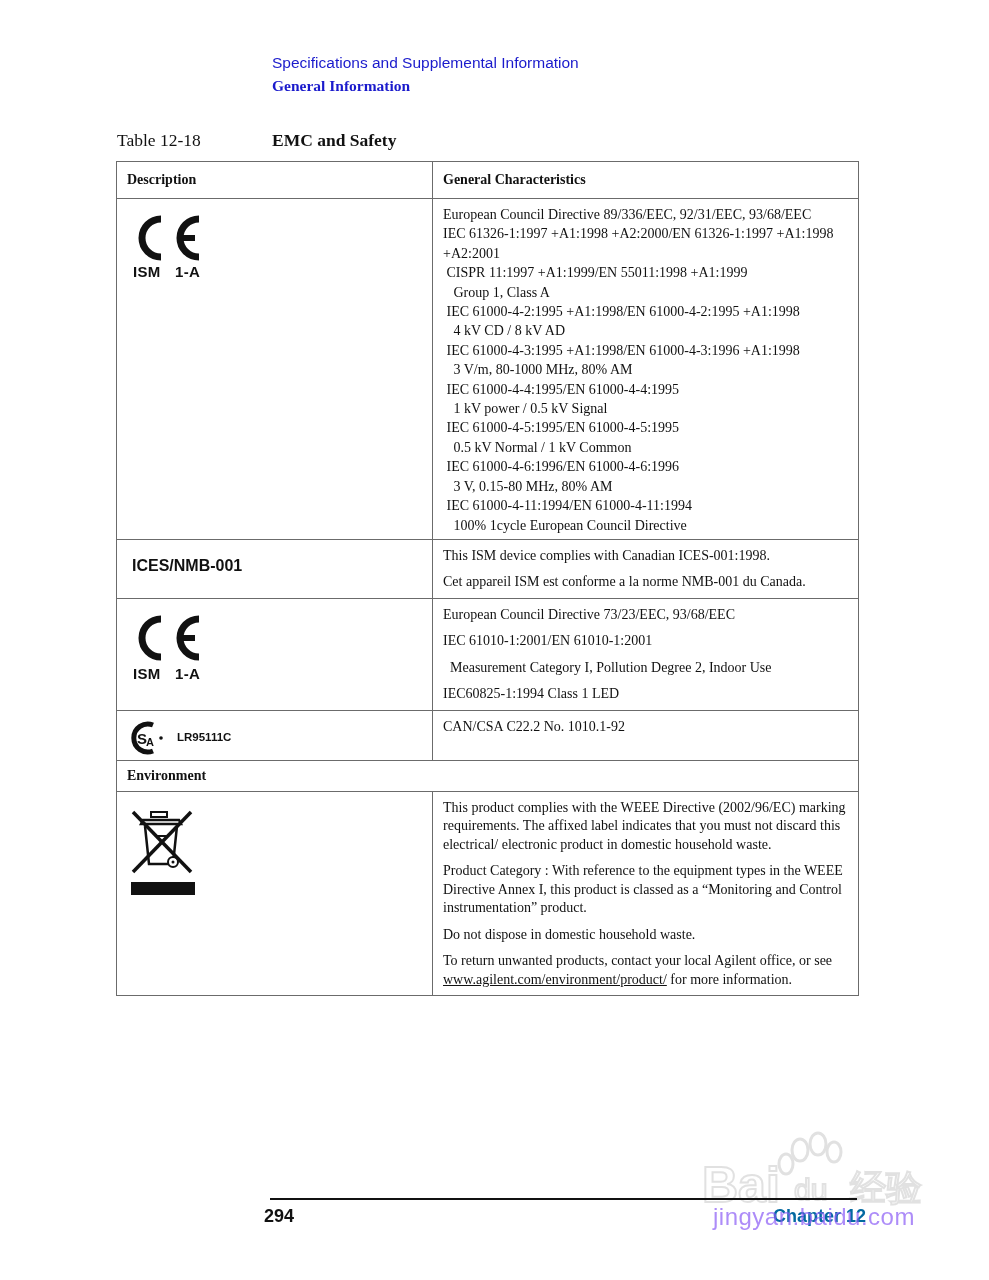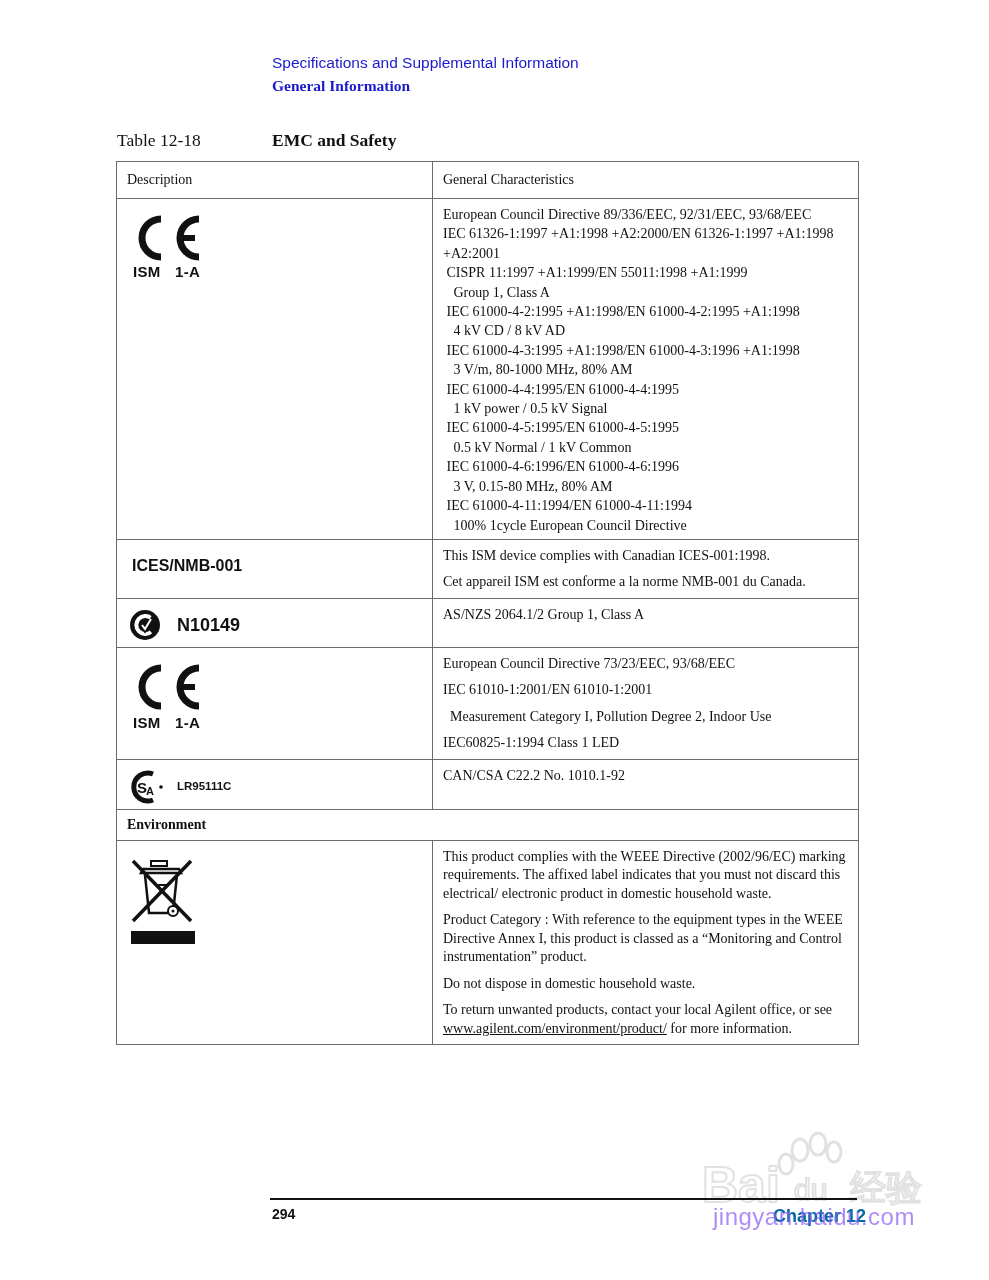--- a/index.html
+++ b/index.html
@@ -4,38 +4,38 @@
   <style>
     html, body { margin: 0; padding: 0; background: #ffffff; }
     body { width: 989px; height: 1280px; position: relative; overflow: hidden; font-family: "Liberation Serif", serif; color: #111; }
     .hdr1 { position: absolute; left: 272px; top: 54px; font-family: Liberation Sans, sans-serif; font-size: 15.5px; color: #1a1acc; }
     .hdr2 { position: absolute; left: 272px; top: 77px; font-family: Liberation Serif, serif; font-size: 15.5px; font-weight: bold; color: #1a1acc; }
     .tcap-num { position: absolute; left: 117px; top: 130px; font-size: 17.5px; font-weight: normal; }
     .tcap-title { position: absolute; left: 272px; top: 130px; font-size: 17.5px; font-weight: bold; }
     table.spec { position: absolute; left: 116px; top: 161px; width: 743px; border-collapse: collapse; font-size: 14px; }
     table.spec td { border: 1.5px solid #6b6b6b; vertical-align: top; padding: 0; }
     td.c1 { width: 305px; }
-    td.hd { height: 36px; font-weight: normal; font-size: 14px; padding-left: 10px !important; vertical-align: middle !important; }
+    td.hd { height: 36px; font-weight: bold; font-size: 14px; padding-left: 10px !important; vertical-align: middle !important; }
     td.sec { height: 30px; font-weight: bold; font-size: 14px; padding-left: 10px !important; vertical-align: middle !important; }
     .txt { padding: 7px 10px 6px 10px; line-height: 19.4px; }
     .txt p { margin: 0 0 8px 0; line-height: 18.5px; }
     .txt p:last-child { margin-bottom: 0; }
     .ln { white-space: pre; }
     .logo-cell { position: relative; }
     .ce-logo { position: absolute; left: 14px; top: 16px; }
     .ism { position: absolute; left: 16px; font-family: "Liberation Sans", sans-serif; font-weight: bold; font-size: 15px; letter-spacing: 0.3px; }
     .ices { position: absolute; left: 15px; top: 17px; font-family: "Liberation Sans", sans-serif; font-weight: bold; font-size: 16px; }
     .ctick { position: absolute; left: 12px; top: 10px; }
     .n10149 { position: absolute; left: 60px; top: 16px; font-family: "Liberation Sans", sans-serif; font-weight: bold; font-size: 18px; }
     .csa { position: absolute; left: 10px; top: 9px; }
     .lr { position: absolute; left: 60px; top: 20px; font-family: "Liberation Sans", sans-serif; font-weight: bold; font-size: 11.5px; }
     .weee { position: absolute; left: 12px; top: 12px; }
     a.lnk { color: #111; text-decoration: underline; }
     .foot-line { position: absolute; left: 270px; top: 1198px; width: 587px; height: 2px; background: #111; }
-    .pg { position: absolute; left: 272px; top: 1206px; font-family: "Liberation Sans", sans-serif; font-weight: bold; font-size: 14px; }
+    .pg { position: absolute; left: 264px; top: 1206px; font-family: "Liberation Sans", sans-serif; font-weight: bold; font-size: 18px; }
     .chap { position: absolute; left: 773px; top: 1206px; font-family: "Liberation Sans", sans-serif; font-weight: bold; font-size: 18px; color: #0369a1; }
     .wm { position: absolute; left: 700px; top: 1130px; opacity: 0.35; }
     .wm-text { position: absolute; left: 713px; top: 1203px; font-family: "Liberation Sans", sans-serif; font-size: 24px; color: #8b5cf6; opacity: 0.7; letter-spacing: 0.5px; }
   </style>
 </head>
 <body>
 
 <div class="hdr1">Specifications and Supplemental Information</div>
 <div class="hdr2">General Information</div>
 
@@ -88,36 +88,20 @@
       <span class="ices">ICES/NMB-001</span>
     </td>
     <td>
       <div class="txt">
         <p>This ISM device complies with Canadian ICES-001:1998.</p>
         <p>Cet appareil ISM est conforme a la norme NMB-001 du Canada.</p>
       </div>
     </td>
   </tr>
 
-  <tr style="height:49px;">
-    <td class="c1 logo-cell">
-      <svg class="ctick" width="32" height="32" viewBox="0 0 32 32">
-        <circle cx="16" cy="16" r="15" fill="#111"></circle>
-        <path d="M22 9 A9 9 0 1 0 22 23" fill="none" stroke="#fff" stroke-width="4"></path>
-        <path d="M12 15 L16 21 L25 7" fill="none" stroke="#111" stroke-width="4"></path>
-        <path d="M13 16 L16 20 L22 10" fill="none" stroke="#fff" stroke-width="2"></path>
-      </svg>
-      <span class="n10149">N10149</span>
-    </td>
-    <td>
-      <div class="txt">
-        <p>AS/NZS 2064.1/2 Group 1, Class A</p>
-      </div>
-    </td>
-  </tr>
 
 
   <tr style="height:112px;">
     <td class="c1 logo-cell">
       <svg class="ce-logo" width="72" height="46" viewBox="0 0 72 46">
         <path d="M30 4 A19 19 0 1 0 30 42" fill="none" stroke="#111" stroke-width="7"></path>
         <path d="M68 4 A19 19 0 1 0 68 42" fill="none" stroke="#111" stroke-width="7"></path>
         <rect x="46" y="20" width="18" height="6" fill="#111"></rect>
       </svg>
       <span class="ism" style="top:66px;">ISM</span>

